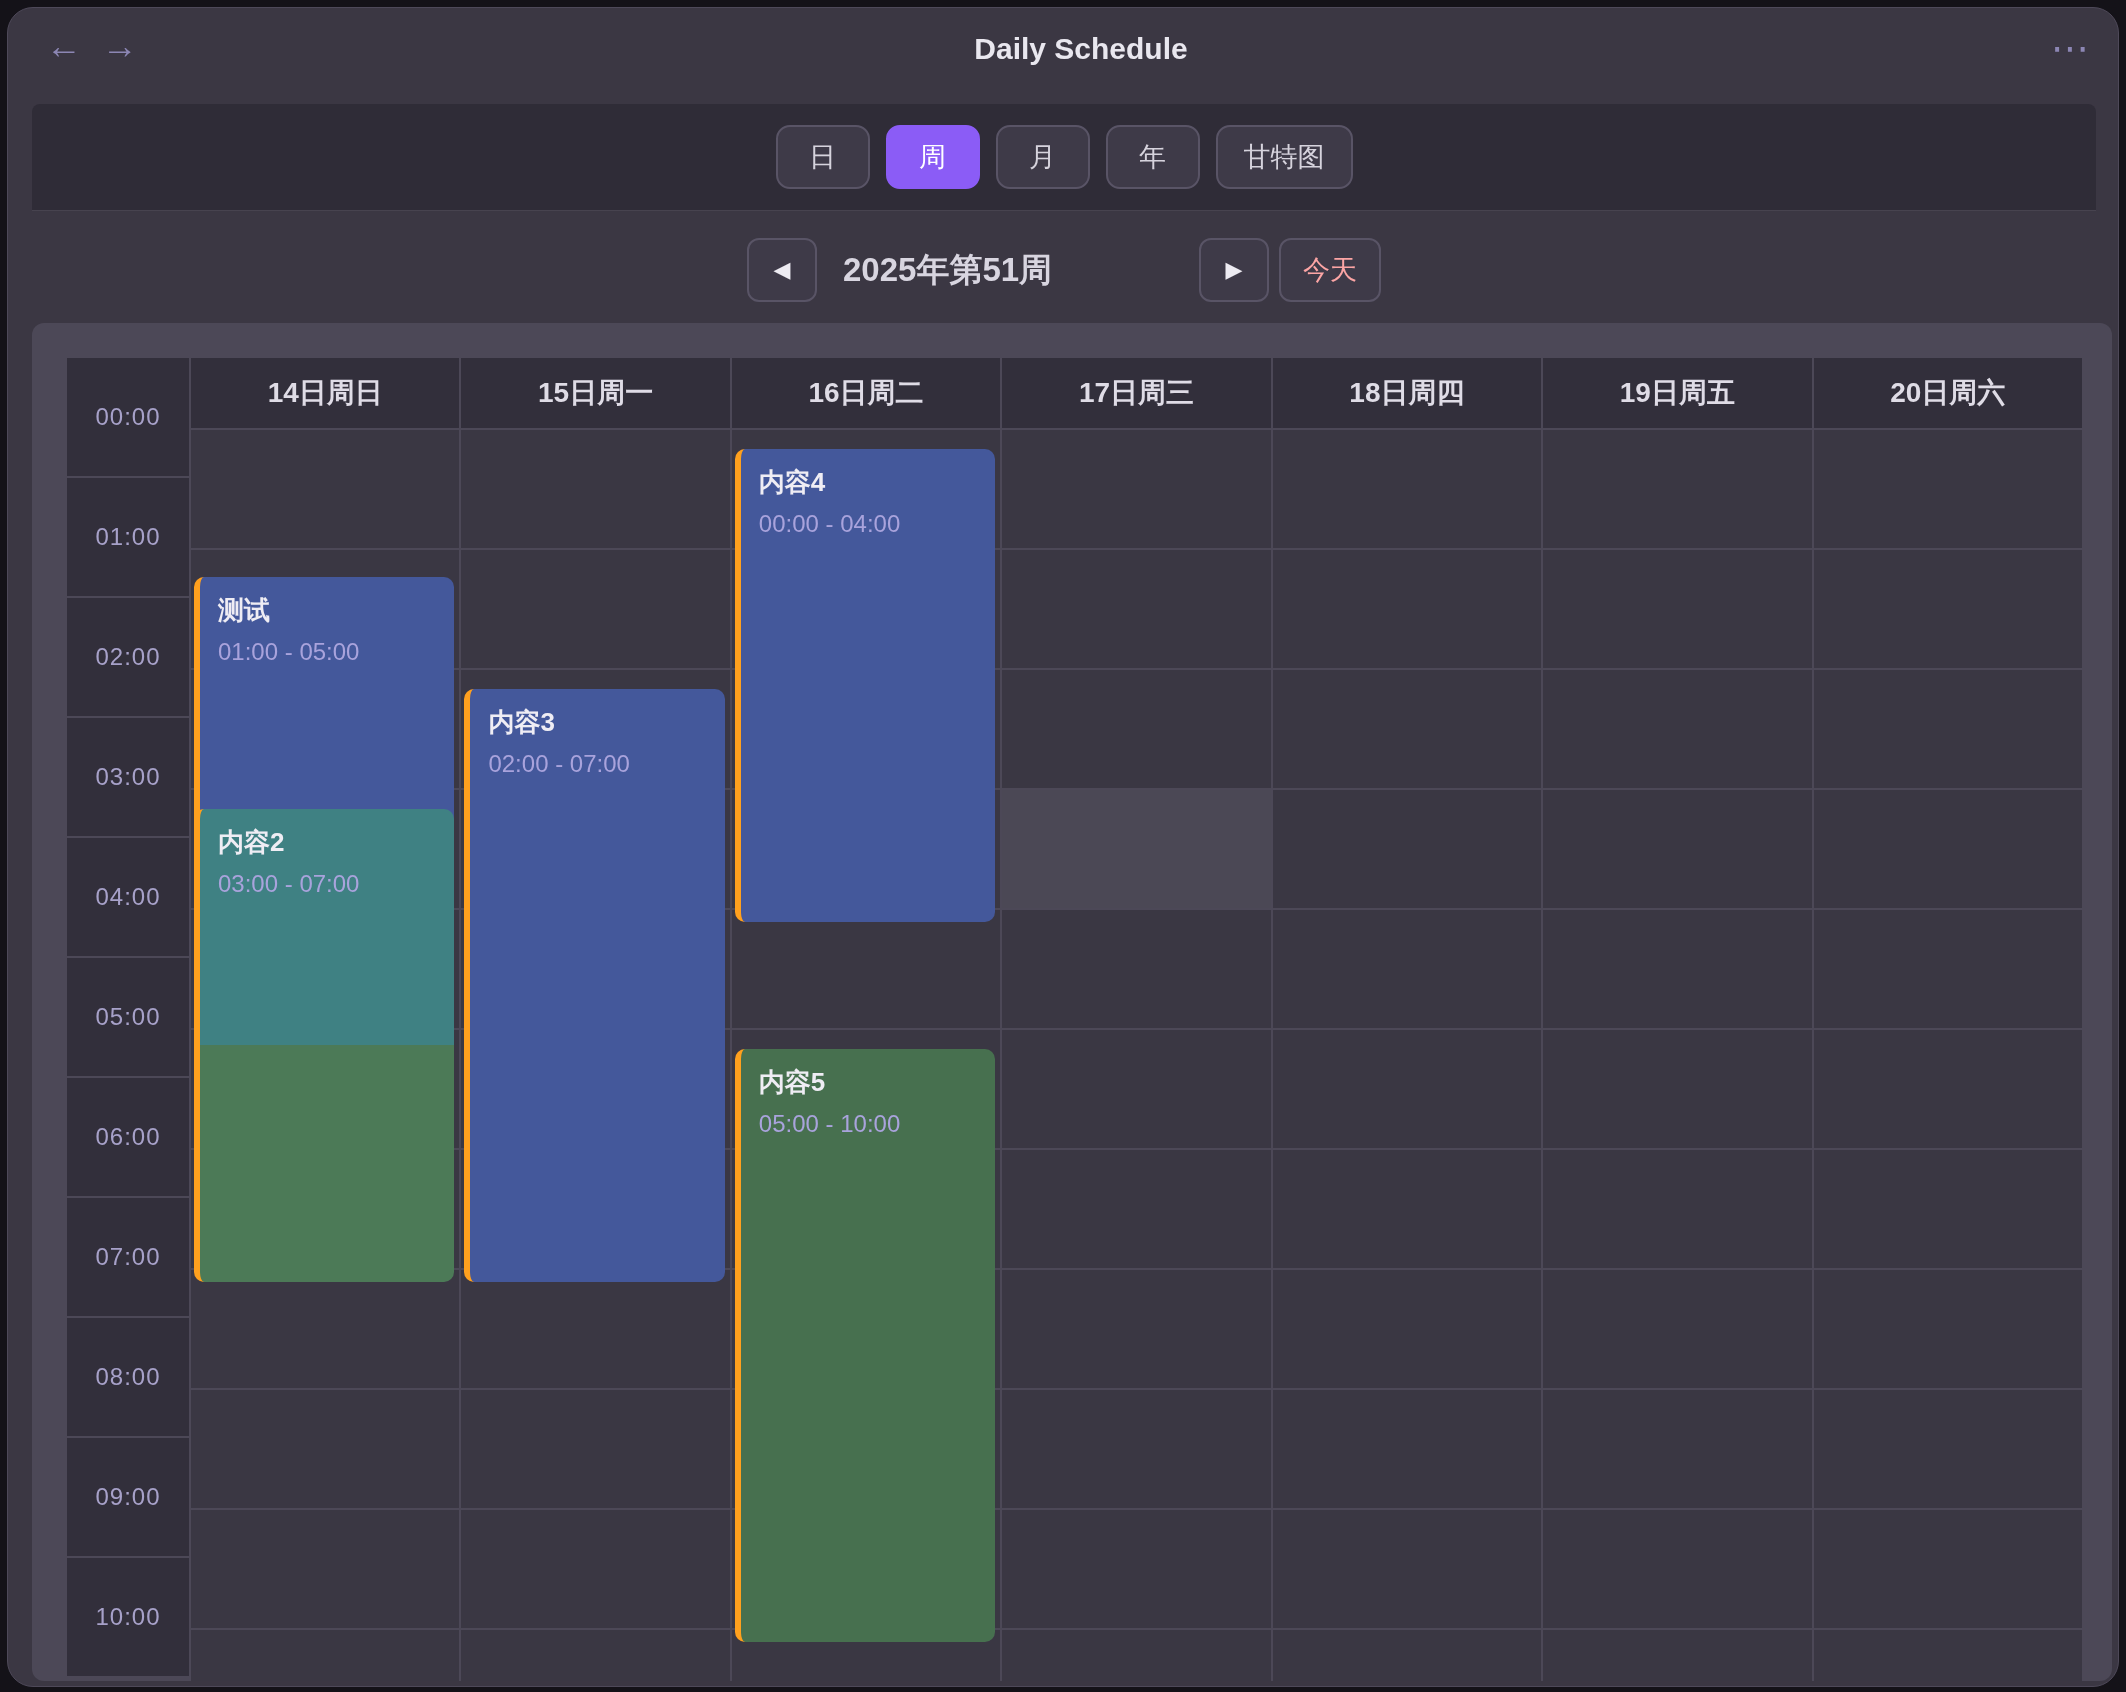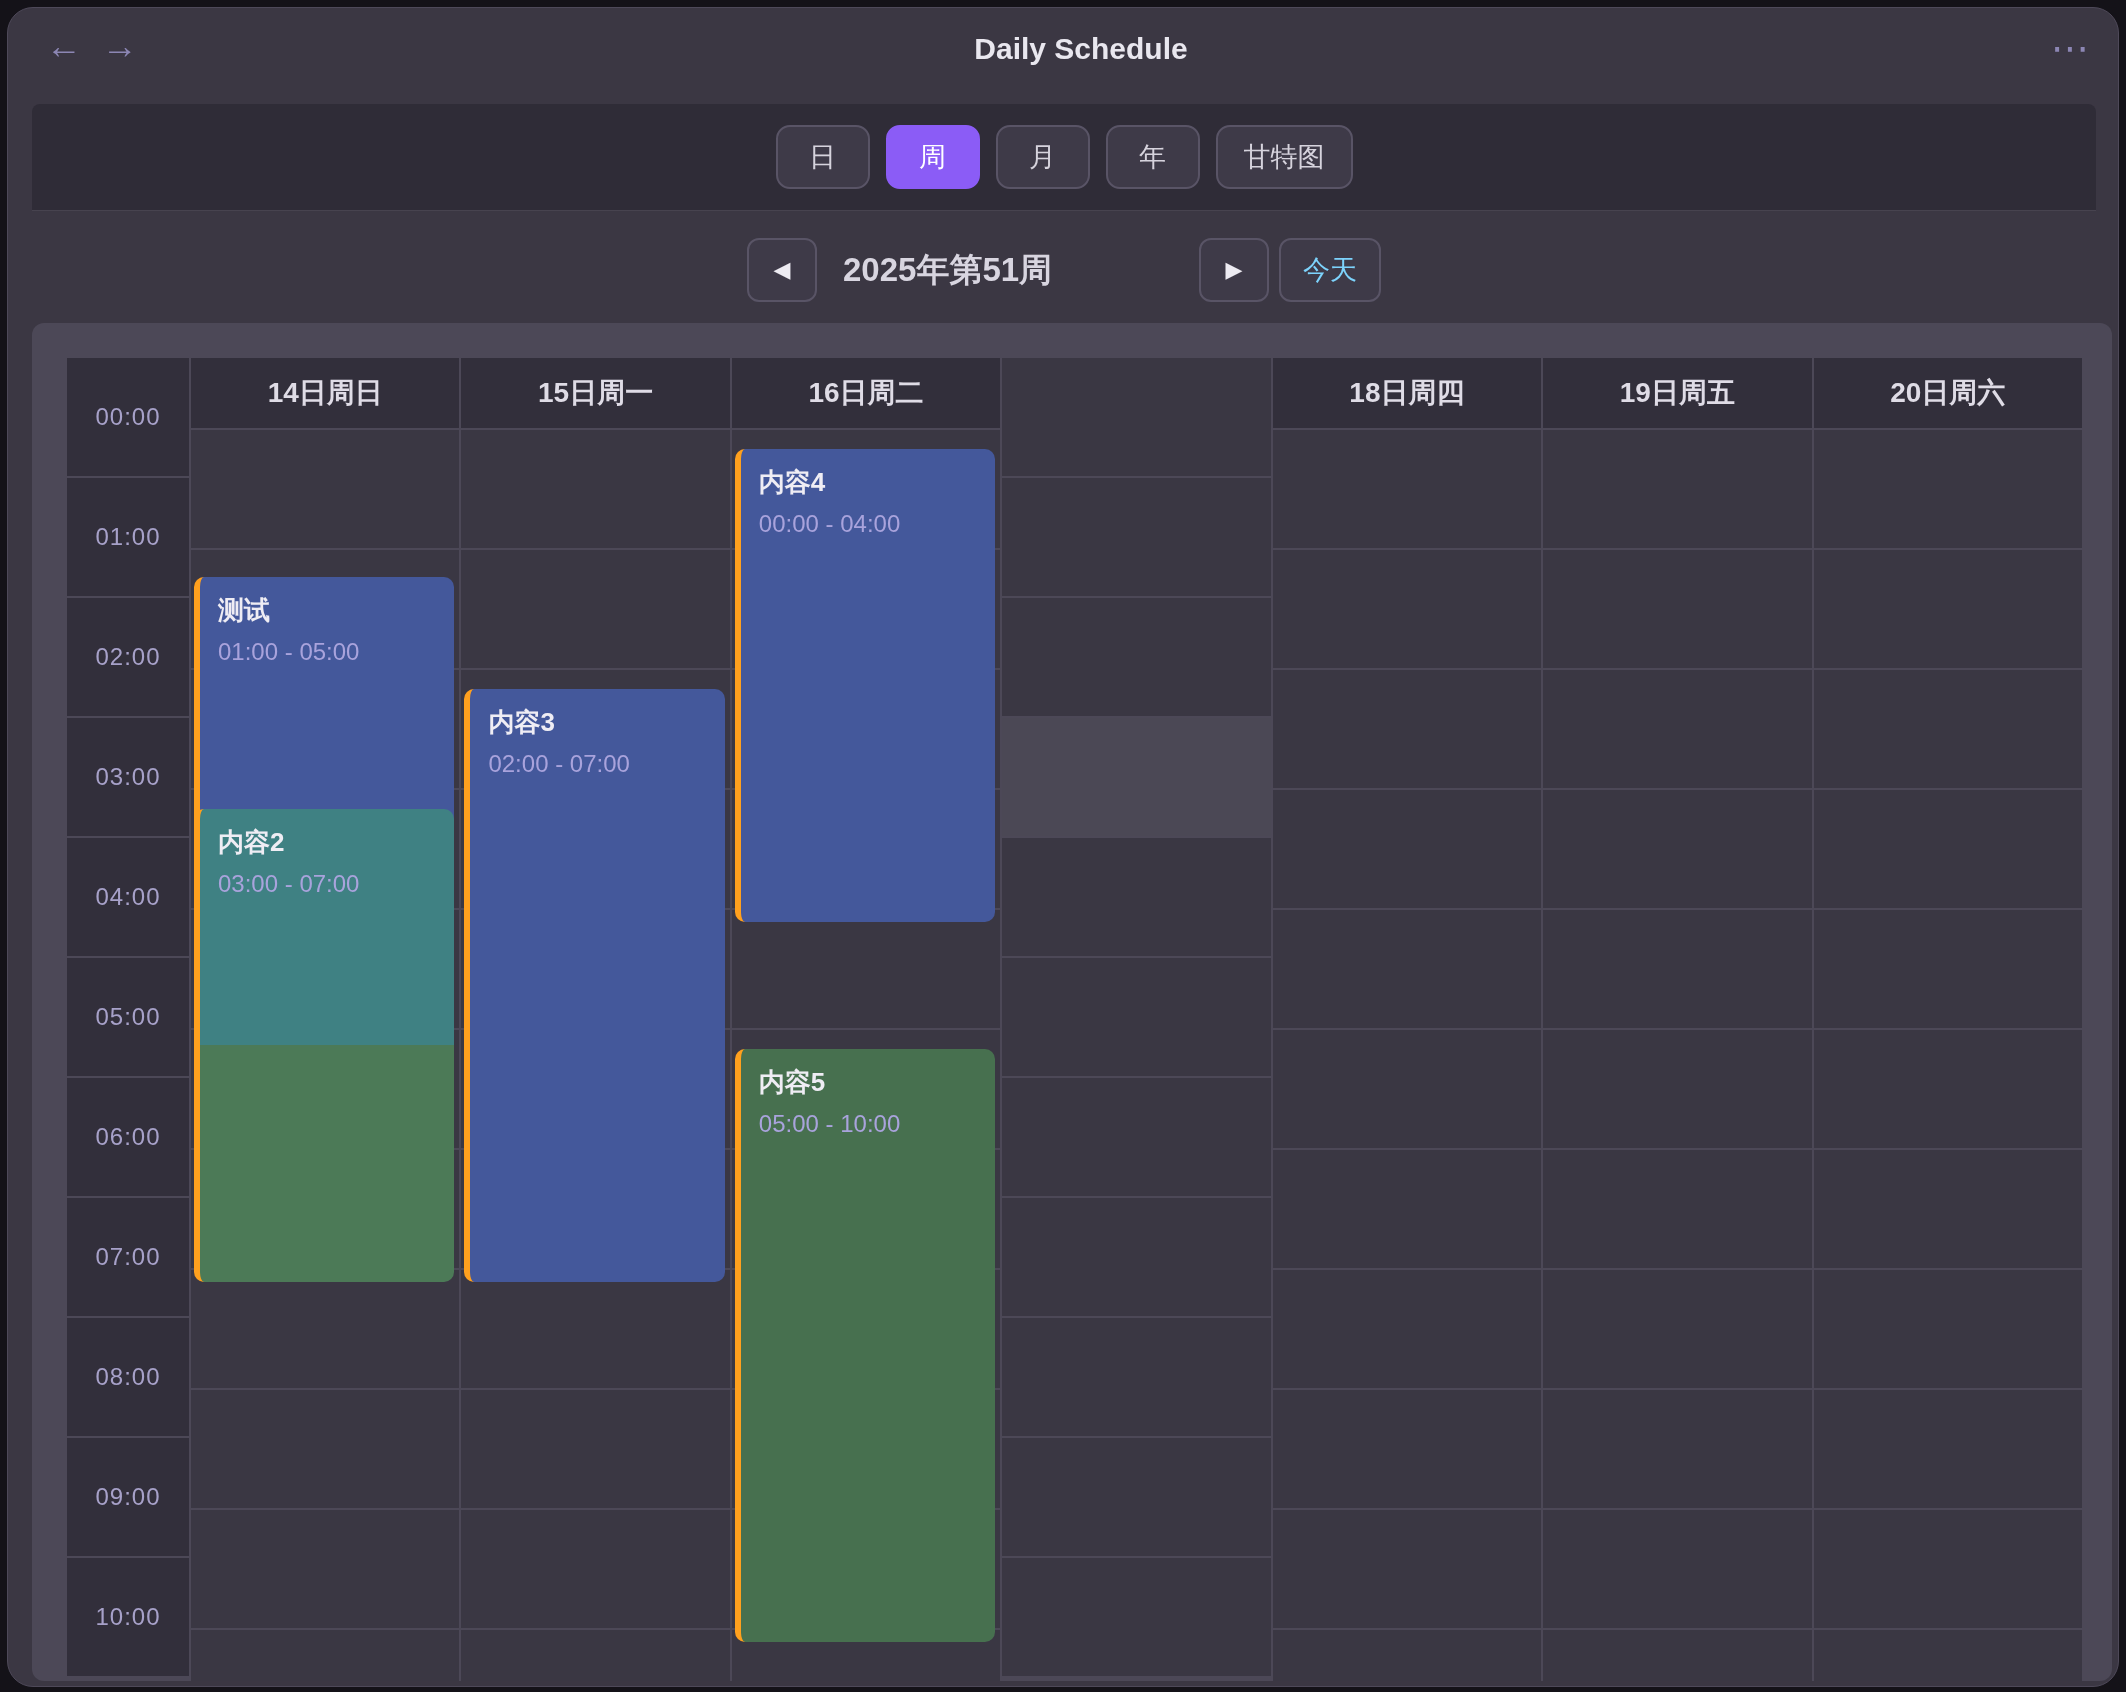--- a/index.html
+++ b/index.html
@@ -31,21 +31,21 @@
          font-size:27px; display:flex; align-items:center; justify-content:center;
          cursor:pointer; font-family:inherit; }
   .tab.active { background:#8B5CF6; border-color:#8B5CF6; color:#FFFFFF; }
 
   
   .weeknav { position:absolute; left:0; top:230px; width:2112px; height:64px;
              display:flex; align-items:center; justify-content:center; }
   .wbtn { height:64px; width:70px; border-radius:12px; background:#3E3A48; border:2px solid #595466;
           color:#EDEBF2; font-size:22px; display:flex; align-items:center; justify-content:center;
           cursor:pointer; font-family:inherit; }
-  .todaybtn { width:102px; font-size:27px; color:#7dd3fc; margin-left:10px; }
+  .todaybtn { width:102px; font-size:27px; color:#fca5a5; margin-left:10px; }
   .weektitle { width:330px; text-align:left; font-size:33px; font-weight:700; color:#D8D5E0;
                margin:16px 26px; white-space:nowrap; }
 
   
   .panel { position:absolute; left:24px; top:315px; width:2080px; height:1358px;
            background:#4C4857; border-radius:12px; overflow:hidden;
            padding:35px 30px 0 35px; }
   .grid { display:flex; gap:2px; width:2015px; }
 
   .timecol { width:122px; flex:0 0 122px; display:flex; flex-direction:column; gap:2px; }
@@ -187,20 +187,21 @@
             <div class="event" style="top: 75px; height: 473px; z-index: 4; border-left-color: rgb(255, 160, 30); background: rgb(68, 88, 155);">
               <div class="event-title">内容4</div>
               <div class="event-time">00:00 - 04:00</div>
             </div>
             <div class="event" style="top: 675px; height: 593px; z-index: 5; border-left-color: rgb(255, 160, 30); background: rgb(71, 112, 79);">
               <div class="event-title">内容5</div>
               <div class="event-time">05:00 - 10:00</div>
             </div>
           </div>
           <div class="daycol">
+            <div class="day-header">17日周三</div>
             <div class="hour-cell"></div>
             <div class="hour-cell"></div>
             <div class="hour-cell"></div>
             <div class="hour-cell hovered"></div>
             <div class="hour-cell"></div>
             <div class="hour-cell"></div>
             <div class="hour-cell"></div>
             <div class="hour-cell"></div>
             <div class="hour-cell"></div>
             <div class="hour-cell"></div>

